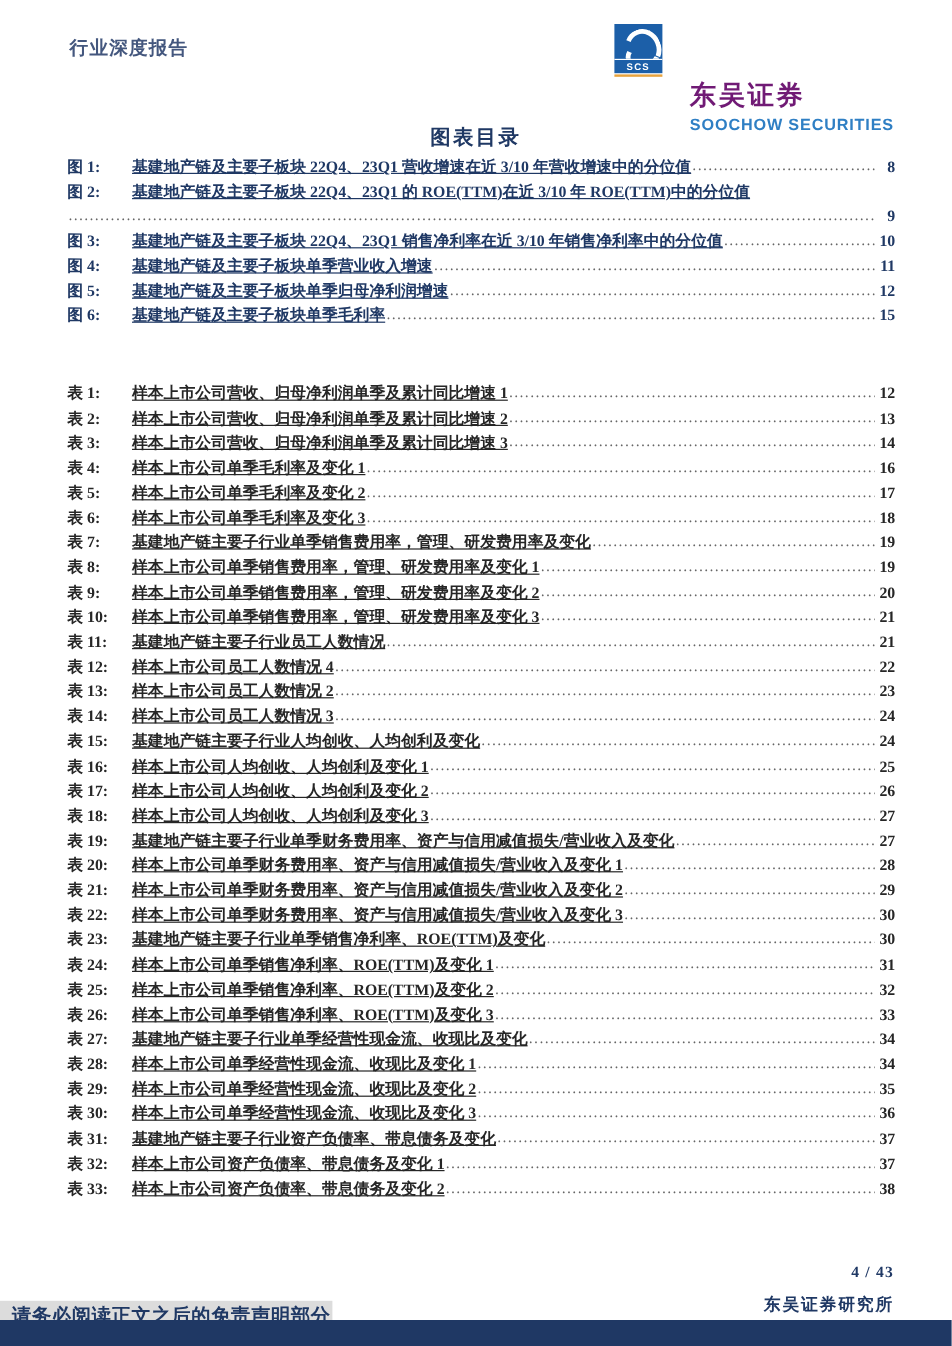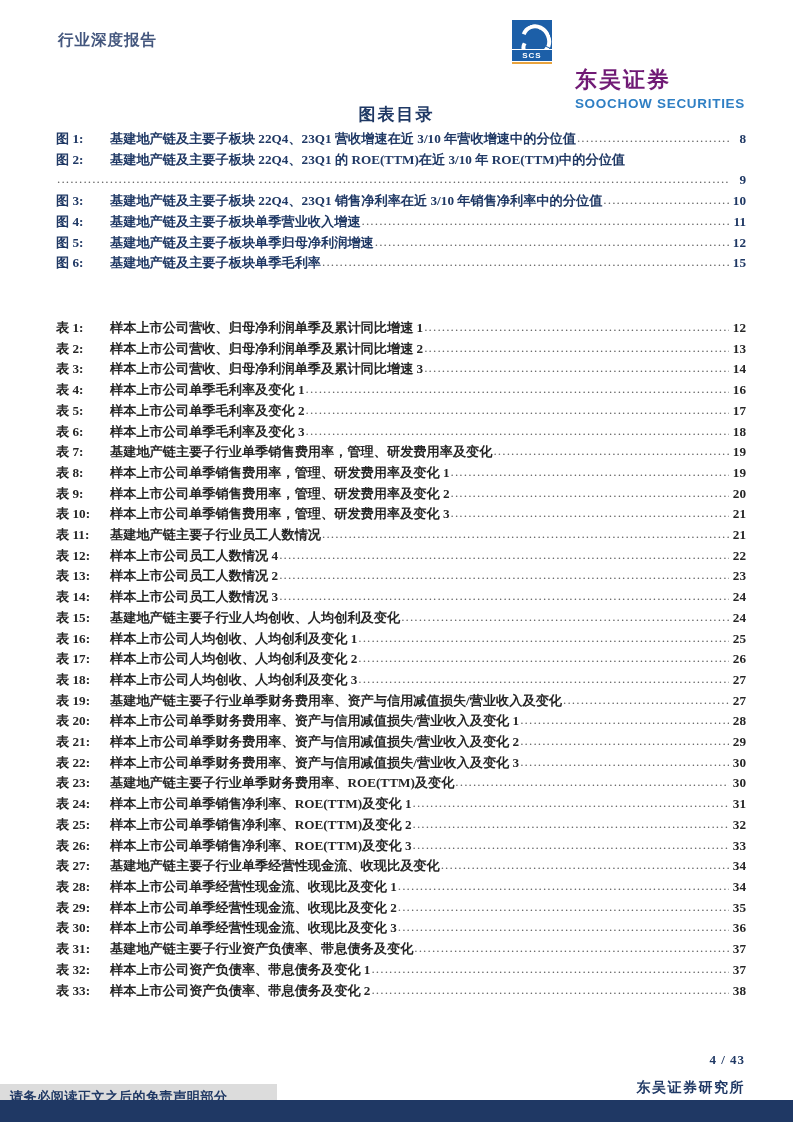--- a/index.html
+++ b/index.html
@@ -160,20 +160,21 @@
     color: #262626;
     font-weight: 700;
   }
   .toc-row .lbl {
     flex: 0 0 auto;
     width: 54px;
   }
   .toc-row .txt {
     flex: 0 0 auto;
     white-space: nowrap;
+    text-decoration: underline;
   }
   .toc-row .dots {
     flex: 1 1 auto;
     overflow: hidden;
     margin: 0 1px 0 1px;
     font-size: 13.2px;
     color: #666;
     letter-spacing: 1.1px;
     font-weight: 400;
     transform: translateY(-1px);
@@ -232,21 +233,21 @@
     background: #1f3864;
   }
   .footer-note {
     position: absolute;
     left: 0;
     bottom: 12px;
     width: 277px;
     height: 26px;
     background: #dcdcdc;
     color: #1f3864;
-    font-size: 13px;
+    font-size: 16px;
     font-weight: 700;
     letter-spacing: 0.6px;
     display: flex;
     align-items: center;
     padding-left: 10px;
     box-sizing: border-box;
   }
 </style>
 </head>
 <body>
@@ -440,21 +441,21 @@
       <span class="pg">29</span>
     </div>
     <div class="toc-row">
       <span class="lbl">表 22:</span>
       <span class="txt">样本上市公司单季财务费用率、资产与信用减值损失/营业收入及变化 3</span>
       <span class="dots">........................................................................................................................................................................................................</span>
       <span class="pg">30</span>
     </div>
     <div class="toc-row">
       <span class="lbl">表 23:</span>
-      <span class="txt">基建地产链主要子行业单季财务费用率、ROE(TTM)及变化</span>
+      <span class="txt">基建地产链主要子行业单季销售净利率、ROE(TTM)及变化</span>
       <span class="dots">........................................................................................................................................................................................................</span>
       <span class="pg">30</span>
     </div>
     <div class="toc-row">
       <span class="lbl">表 24:</span>
       <span class="txt">样本上市公司单季销售净利率、ROE(TTM)及变化 1</span>
       <span class="dots">........................................................................................................................................................................................................</span>
       <span class="pg">31</span>
     </div>
     <div class="toc-row">

